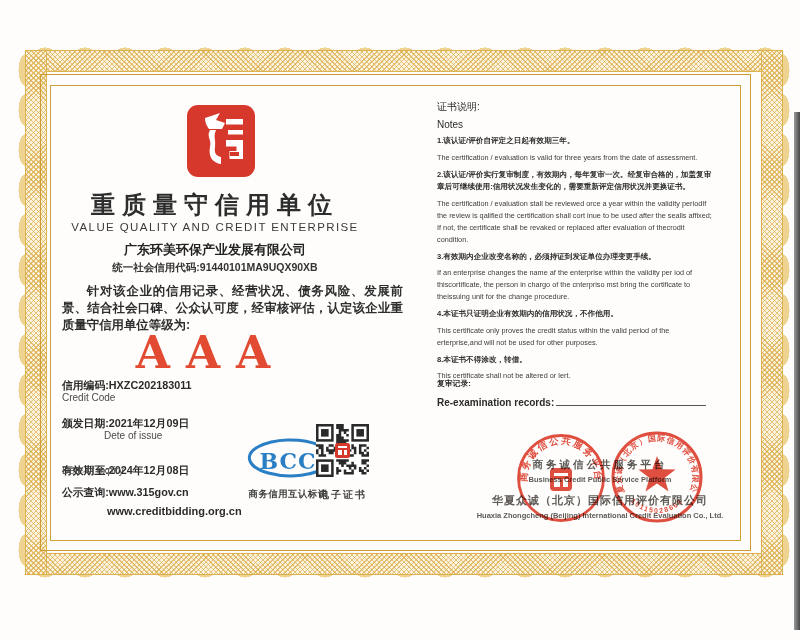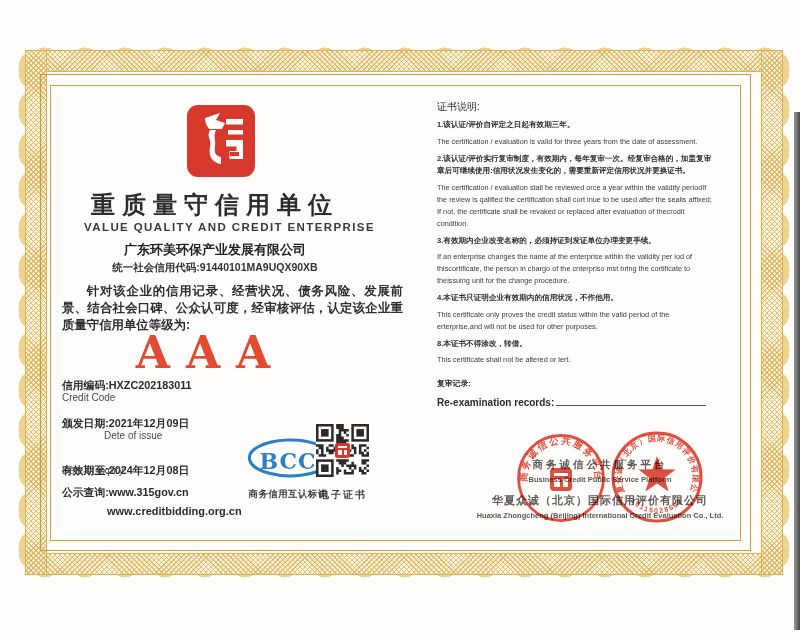--- a/index.html
+++ b/index.html
@@ -38,22 +38,22 @@
   .frame-hug   { position:absolute; left:40px; top:74px; width:711px; height:477px;
     border:1.5px solid #cc9b33; }
   .frame-inner { position:absolute; left:50px; top:85px; width:691px; height:456px;
     border:1.5px solid #cf9f3a; }
 
   
   .logo-seal { position:absolute; left:186px; top:104px; width:70px; height:74px; }
   .title-cn { position:absolute; left:55px; top:189px; width:320px; text-align:center;
     font-family:"DejaVu Serif", serif; font-weight:bold; font-size:24px; letter-spacing:7px;
     color:#2d2d2d; white-space:nowrap; }
-  .title-en { position:absolute; left:55px; top:221px; width:320px; text-align:right;
-    font-size:11.5px; font-weight:700; letter-spacing:1.4px; color:#3a3a3a; white-space:nowrap; }
+  .title-en { position:absolute; left:55px; top:221px; width:320px; text-align:center;
+    font-size:11.5px; font-weight:400; letter-spacing:1.4px; color:#3a3a3a; white-space:nowrap; }
   .company  { position:absolute; left:55px; top:241px; width:320px; text-align:center;
     font-size:13px; font-weight:bold; color:#222; white-space:nowrap; }
   .uscc     { position:absolute; left:55px; top:261px; width:320px; text-align:center;
     font-size:10.5px; font-weight:600; color:#333; white-space:nowrap; }
   .statement { position:absolute; left:62px; top:283px; width:341px;
     font-size:12.4px; line-height:17px; color:#2e2e2e; text-align:justify;
     text-indent:2em; font-weight:600; }
   .rating { position:absolute; left:55px; top:327px; width:312px; text-align:center;
     font-family:"DejaVu Serif", serif; font-weight:bold; font-size:44px;
     letter-spacing:16px; color:#e24a32; }
@@ -171,20 +171,21 @@
     <div class="qr-logo">
       <i style="left:3px;top:3px;width:9px;height:2px;"></i>
       <i style="left:3px;top:7px;width:4px;height:5px;"></i>
       <i style="left:9px;top:7px;width:3px;height:5px;"></i>
     </div>
   </div>
   <div class="qr-label">电子证书</div>
 
   <div class="notes">
     <div class="hd">证书说明:</div>
+    <div class="hd">Notes</div>
     <p class="cn">1.该认证/评价自评定之日起有效期三年。</p>
     <p class="en">The certification / evaluation is valid for three years from the date of assessment.</p>
     <p class="cn">2.该认证/评价实行复审制度，有效期内，每年复审一次。经复审合格的，加盖复审章后可继续使用:信用状况发生变化的，需要重新评定信用状况并更换证书。</p>
     <p class="en">The certification / evaluation stall be reviewed orce a year within the validity periodIf the review is qalified the certification shall cort inue to be used after the sealis affixed; If not, the certificate shall be revaked or replaced after evaluation of thecrodit condition.</p>
     <p class="cn">3.有效期内企业改变名称的，必须持证到发证单位办理变更手续。</p>
     <p class="en">If an enterprise changes the name af the enterprise within the validity per iod of thiscortificate, the person in chargo of the cnterpriso mst bring the cortificate to theissuing unit for the change procedure.</p>
     <p class="cn">4.本证书只证明企业有效期内的信用状况，不作他用。</p>
     <p class="en">This certificate only proves the credit status within the valid period of the erterprise,and will not be used for other purposes.</p>
     <p class="cn">8.本证书不得涂改，转借。</p>
     <p class="en">This certificate shall not be altered or lert.</p>

